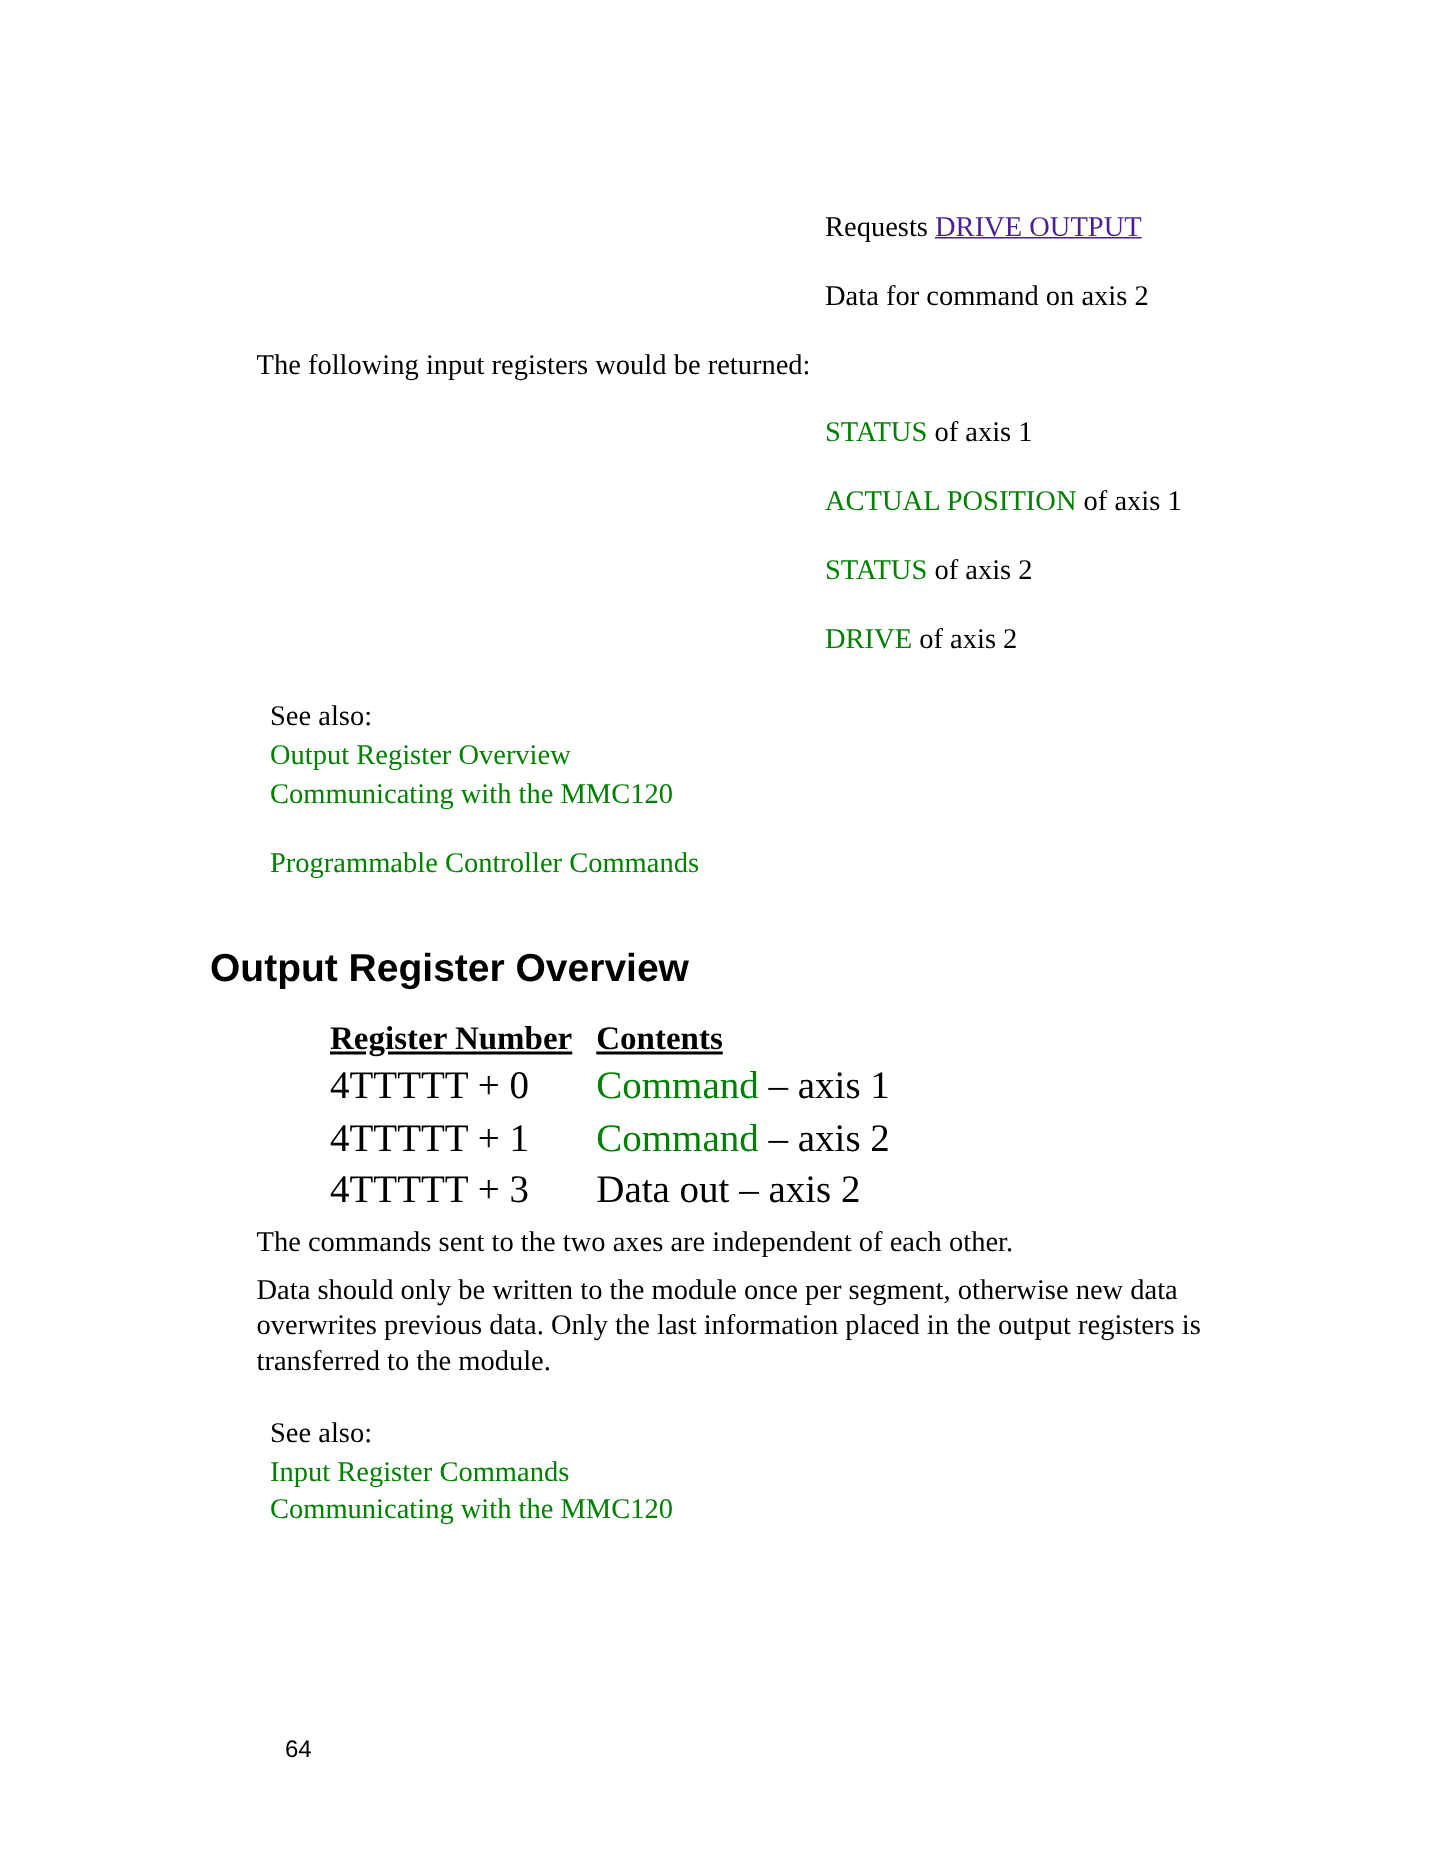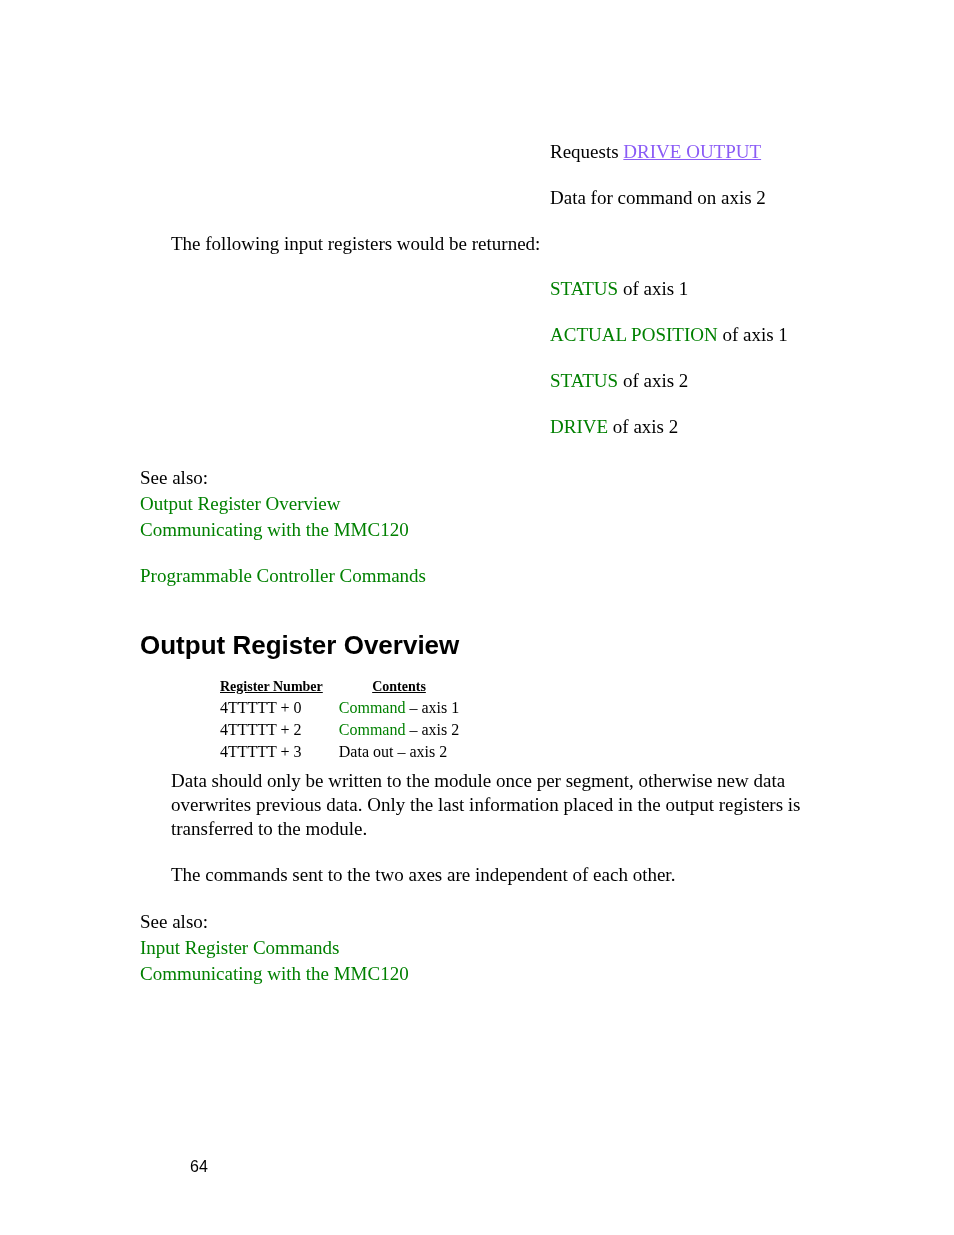--- a/index.html
+++ b/index.html
@@ -19,47 +19,47 @@
   }
   .right-col {
     margin-left: 410px;
     margin-bottom: 22px;
   }
   .para {
     margin-bottom: 22px;
     margin-left: 31px;
   }
   .green { color: #008000; }
-  .green-link { color: #8b5cf6; text-decoration: underline; }
+  .green-link { color: #4c1d95; text-decoration: underline; }
   .see-also-block { margin-top: 28px; margin-bottom: 24px; }
   .see-also-block .line,
-  .see-also-block2 .line { margin-bottom: 2px; }
+  .see-also-block2 .line { margin-bottom: 2px; margin-left: 40px; }
   h2.section-heading {
     font-family: Arial, Helvetica, sans-serif;
     font-weight: bold;
     font-size: 26px;
     margin: 42px 0 16px 0;
   }
   table.reg-table {
     border-collapse: collapse;
     margin-left: 80px;
     margin-top: 4px;
     margin-bottom: 6px;
   }
   table.reg-table th {
     font-weight: bold;
     text-decoration: underline;
-    text-align: center;
+    text-align: left;
     padding: 0 16px 2px 0;
     font-family: "Times New Roman", Times, serif;
-    font-size: 14px;
+    font-size: 22px;
   }
   table.reg-table td {
     padding: 1px 16px 1px 0;
-    font-size: 16px;
+    font-size: 26px;
   }
   .page-number {
     position: absolute;
     left: 190px;
     bottom: 58px;
     font-family: Arial, Helvetica, sans-serif;
     font-size: 16px;
     text-align: right;
   }
 </style>
@@ -102,32 +102,32 @@
     <tbody>
         <tr>
       <th>Register Number</th>
       <th>Contents</th>
     </tr>
     <tr>
       <td>4TTTTT + 0</td>
       <td><span class="green">Command</span><span> – axis 1</span></td>
     </tr>
     <tr>
-      <td>4TTTTT + 2</td>
+      <td>4TTTTT + 1</td>
       <td><span class="green">Command</span><span> – axis 2</span></td>
     </tr>
     <tr>
       <td>4TTTTT + 3</td>
       <td><span>Data out – axis 2</span></td>
     </tr>
   </tbody>
     </table>
 
+  <div class="para" style="margin-bottom:8px;">The commands sent to the two axes are independent of each other.</div>
   <div class="para">Data should only be written to the module once per segment, otherwise new data overwrites previous data.  Only the last information placed in the output registers is transferred to the module.</div>
-  <div class="para" style="margin-bottom:8px;">The commands sent to the two axes are independent of each other.</div>
 
   <div class="see-also-block2" style="margin-top:24px;">
     <div class="line">See also:</div>
     <div class="line"><span class="green">Input Register Commands</span></div>
     <div class="line"><span class="green">Communicating with the MMC120</span></div>
   </div>
 
 </div>
 
 <div class="page-number">64</div>

